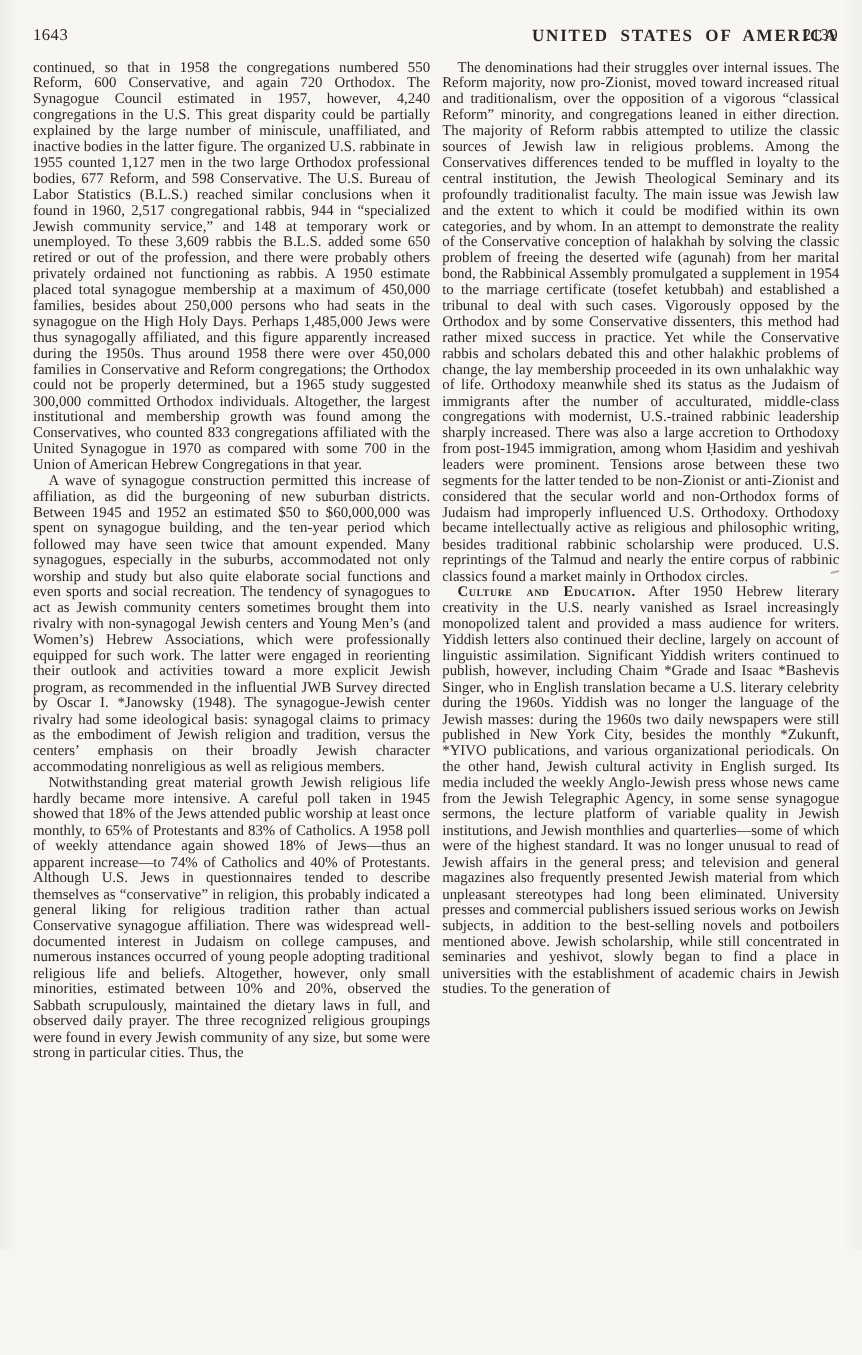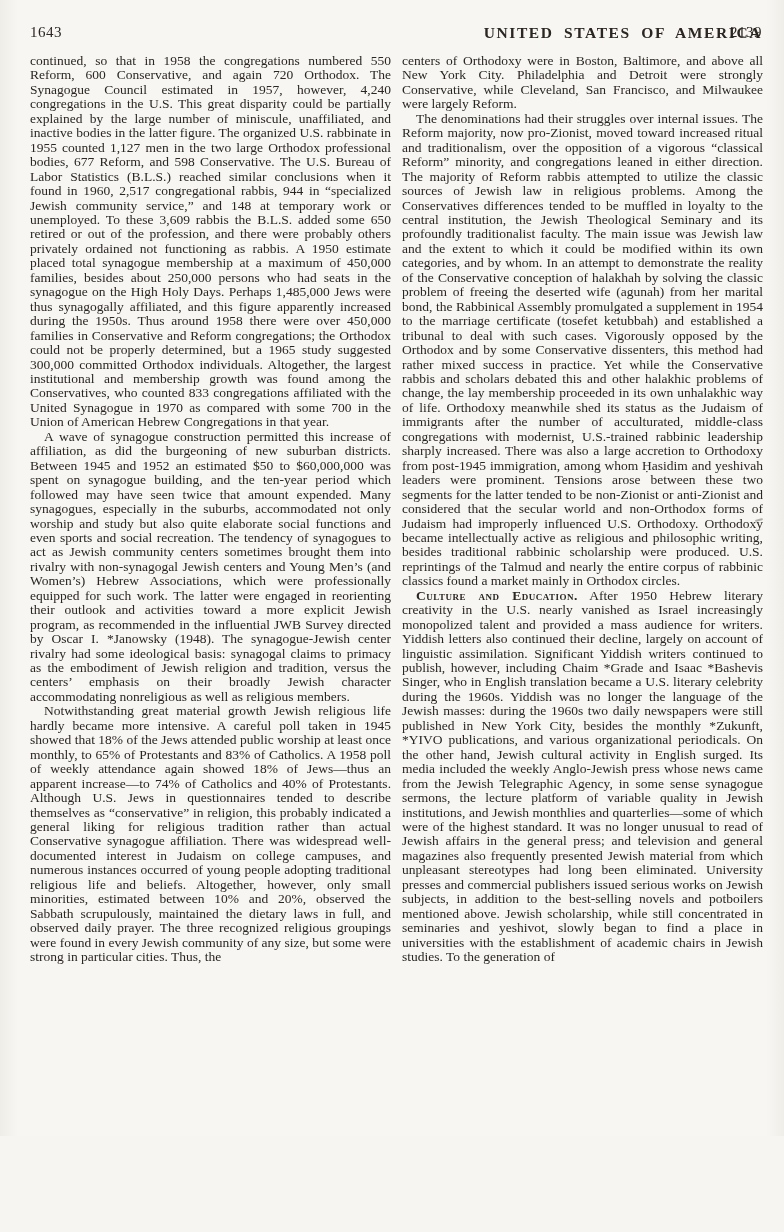--- a/index.html
+++ b/index.html
@@ -76,21 +76,20 @@
     <span class="page-number right">2139</span>
   </div>
 
   <div class="columns">
     <div class="column">
         <p><span>continued, so that in 1958 the congregations numbered 550 Reform, 600 Conservative, and again 720 Orthodox. The Synagogue Council estimated in 1957, however, 4,240 congregations in the U.S. This great disparity could be partially explained by the large number of miniscule, unaffiliated, and inactive bodies in the latter figure. The organized U.S. rabbinate in 1955 counted 1,127 men in the two large Orthodox professional bodies, 677 Reform, and 598 Conservative. The U.S. Bureau of Labor Statistics (B.L.S.) reached similar conclusions when it found in 1960, 2,517 congregational rabbis, 944 in “specialized Jewish community service,” and 148 at temporary work or unemployed. To these 3,609 rabbis the B.L.S. added some 650 retired or out of the profession, and there were probably others privately ordained not functioning as rabbis. A 1950 estimate placed total synagogue membership at a maximum of 450,000 families, besides about 250,000 persons who had seats in the synagogue on the High Holy Days. Perhaps 1,485,000 Jews were thus synagogally affiliated, and this figure apparently increased during the 1950s. Thus around 1958 there were over 450,000 families in Conservative and Reform congregations; the Orthodox could not be properly determined, but a 1965 study suggested 300,000 committed Orthodox individuals. Altogether, the largest institutional and membership growth was found among the Conservatives, who counted 833 congregations affiliated with the United Synagogue in 1970 as compared with some 700 in the Union of American Hebrew Congregations in that year.</span></p>
         <p class="indent"><span>A wave of synagogue construction permitted this increase of affiliation, as did the burgeoning of new suburban districts. Between 1945 and 1952 an estimated $50 to $60,000,000 was spent on synagogue building, and the ten-year period which followed may have seen twice that amount expended. Many synagogues, especially in the suburbs, accommodated not only worship and study but also quite elaborate social functions and even sports and social recreation. The tendency of synagogues to act as Jewish community centers sometimes brought them into rivalry with non-synagogal Jewish centers and Young Men’s (and Women’s) Hebrew Associations, which were professionally equipped for such work. The latter were engaged in reorienting their outlook and activities toward a more explicit Jewish program, as recommended in the influential </span><span class="italic">JWB Survey</span><span> directed by Oscar I. *Janowsky (1948). The synagogue-Jewish center rivalry had some ideological basis: synagogal claims to primacy as the embodiment of Jewish religion and tradition, versus the centers’ emphasis on their broadly Jewish character accommodating nonreligious as well as religious members.</span></p>
         <p class="indent"><span>Notwithstanding great material growth Jewish religious life hardly became more intensive. A careful poll taken in 1945 showed that 18% of the Jews attended public worship at least once monthly, to 65% of Protestants and 83% of Catholics. A 1958 poll of weekly attendance again showed 18% of Jews—thus an apparent increase—to 74% of Catholics and 40% of Protestants. Although U.S. Jews in questionnaires tended to describe themselves as “conservative” in religion, this probably indicated a general liking for religious tradition rather than actual Conservative synagogue affiliation. There was widespread well-documented interest in Judaism on college campuses, and numerous instances occurred of young people adopting traditional religious life and beliefs. Altogether, however, only small minorities, estimated between 10% and 20%, observed the Sabbath scrupulously, maintained the dietary laws in full, and observed daily prayer. The three recognized religious groupings were found in every Jewish community of any size, but some were strong in particular cities. Thus, the</span></p>
       </div>
     <div class="column">
-        <p><span>centers of Orthodoxy were in Boston, Baltimore, and above all New York City. Philadelphia and Detroit were strongly Conservative, while Cleveland, San Francisco, and Milwaukee were largely Reform.</span></p>
         <p class="indent"><span>The denominations had their struggles over internal issues. The Reform majority, now pro-Zionist, moved toward increased ritual and traditionalism, over the opposition of a vigorous “classical Reform” minority, and congregations leaned in either direction. The majority of Reform rabbis attempted to utilize the classic sources of Jewish law in religious problems. Among the Conservatives differences tended to be muffled in loyalty to the central institution, the Jewish Theological Seminary and its profoundly traditionalist faculty. The main issue was Jewish law and the extent to which it could be modified within its own categories, and by whom. In an attempt to demonstrate the reality of the Conservative conception of </span><span class="italic">halakhah</span><span> by solving the classic problem of freeing the deserted wife </span><span class="italic">(agunah)</span><span> from her marital bond, the Rabbinical Assembly promulgated a supplement in 1954 to the marriage certificate </span><span class="italic">(tosefet ketubbah)</span><span> and established a tribunal to deal with such cases. Vigorously opposed by the Orthodox and by some Conservative dissenters, this method had rather mixed success in practice. Yet while the Conservative rabbis and scholars debated this and other halakhic problems of change, the lay membership proceeded in its own unhalakhic way of life. Orthodoxy meanwhile shed its status as the Judaism of immigrants after the number of acculturated, middle-class congregations with modernist, U.S.-trained rabbinic leadership sharply increased. There was also a large accretion to Orthodoxy from post-1945 immigration, among whom Ḥasidim and yeshivah leaders were prominent. Tensions arose between these two segments for the latter tended to be non-Zionist or anti-Zionist and considered that the secular world and non-Orthodox forms of Judaism had improperly influenced U.S. Orthodoxy. Orthodoxy became intellectually active as religious and philosophic writing, besides traditional rabbinic scholarship were produced. U.S. reprintings of the Talmud and nearly the entire corpus of rabbinic classics found a market mainly in Orthodox circles.</span></p>
         <p class="indent"><span class="smallcaps">Culture and Education.</span><span> After 1950 Hebrew literary creativity in the U.S. nearly vanished as Israel increasingly monopolized talent and provided a mass audience for writers. Yiddish letters also continued their decline, largely on account of linguistic assimilation. Significant Yiddish writers continued to publish, however, including Chaim *Grade and Isaac *Bashevis Singer, who in English translation became a U.S. literary celebrity during the 1960s. Yiddish was no longer the language of the Jewish masses: during the 1960s two daily newspapers were still published in New York City, besides the monthly *</span><span class="italic">Zukunft,</span><span> *YIVO publications, and various organizational periodicals. On the other hand, Jewish cultural activity in English surged. Its media included the weekly Anglo-Jewish press whose news came from the Jewish Telegraphic Agency, in some sense synagogue sermons, the lecture platform of variable quality in Jewish institutions, and Jewish monthlies and quarterlies—some of which were of the highest standard. It was no longer unusual to read of Jewish affairs in the general press; and television and general magazines also frequently presented Jewish material from which unpleasant stereotypes had long been eliminated. University presses and commercial publishers issued serious works on Jewish subjects, in addition to the best-selling novels and potboilers mentioned above. Jewish scholarship, while still concentrated in seminaries and yeshivot, slowly began to find a place in universities with the establishment of academic chairs in Jewish studies. To the generation of</span></p>
       </div>
   </div>
 
   <div class="smudge"></div>
   <div class="margin-tick"></div>
 
 </div>
 

